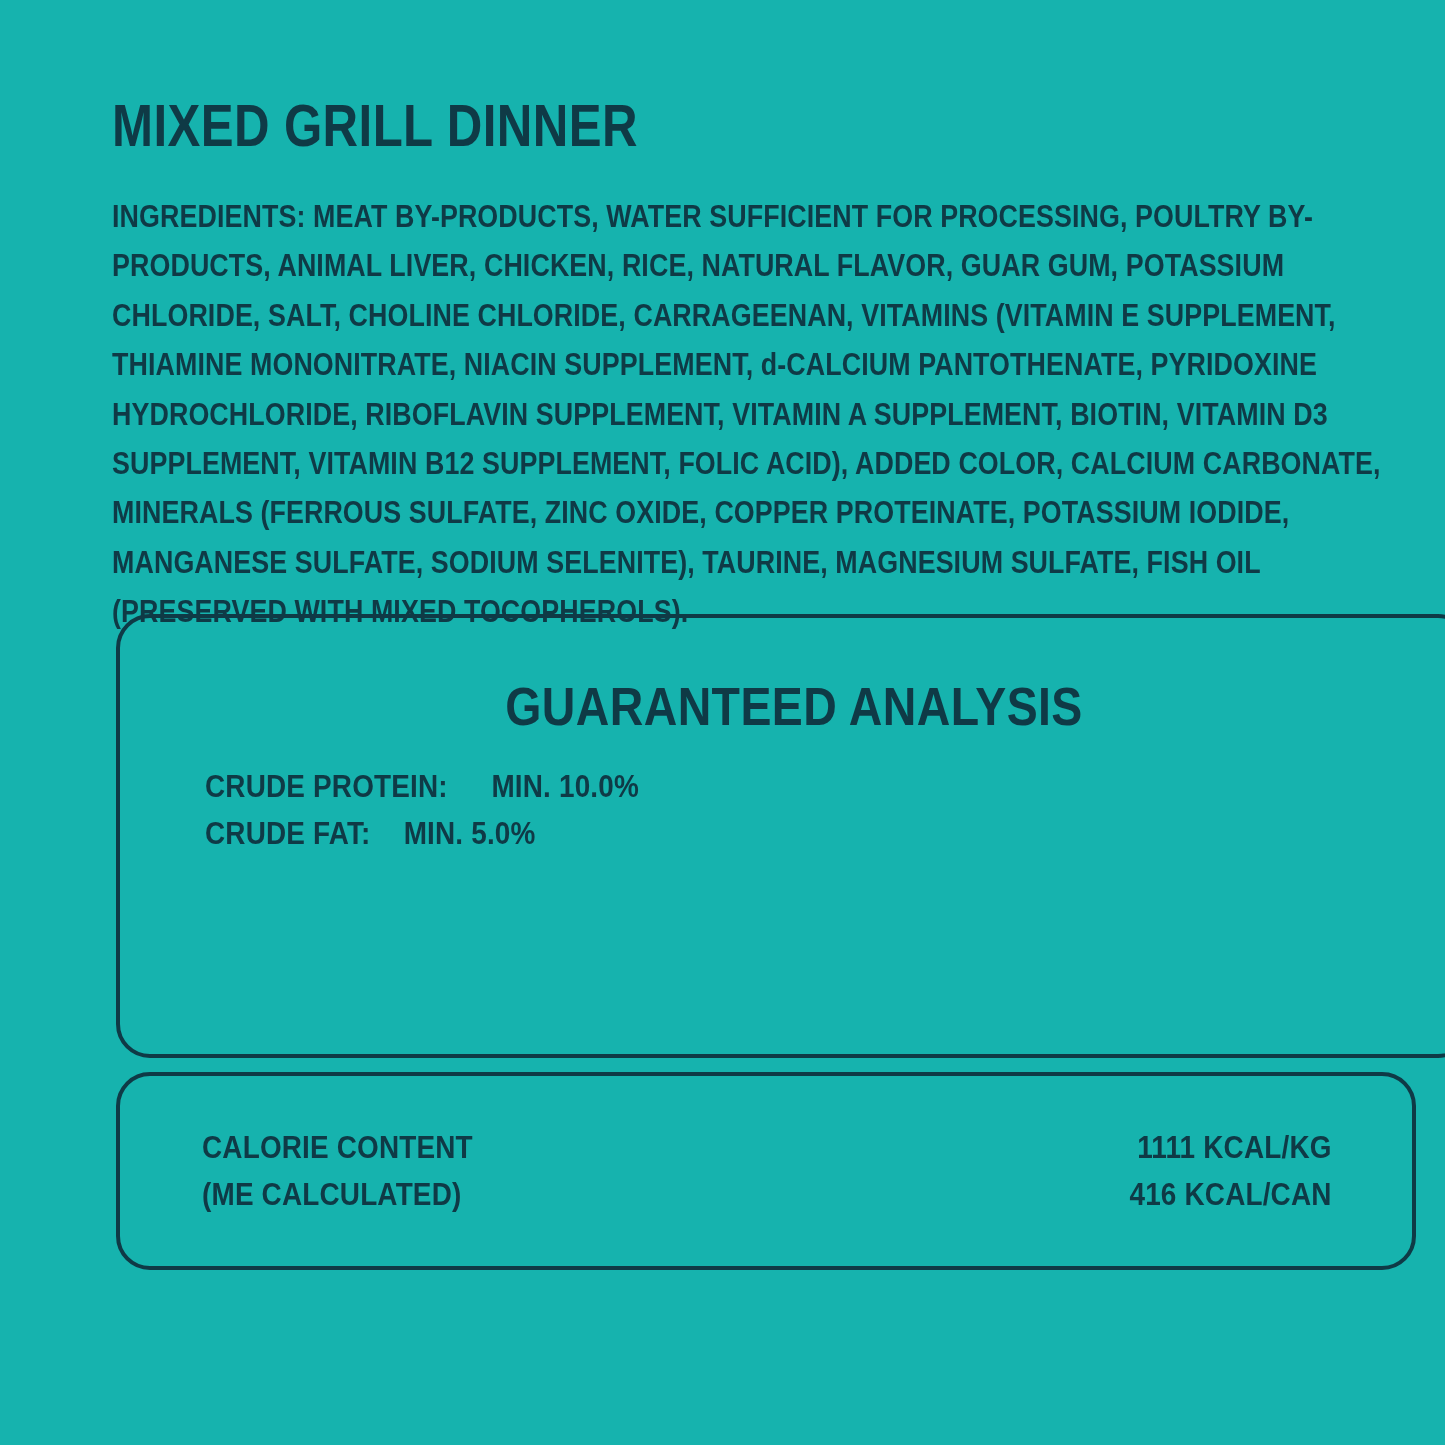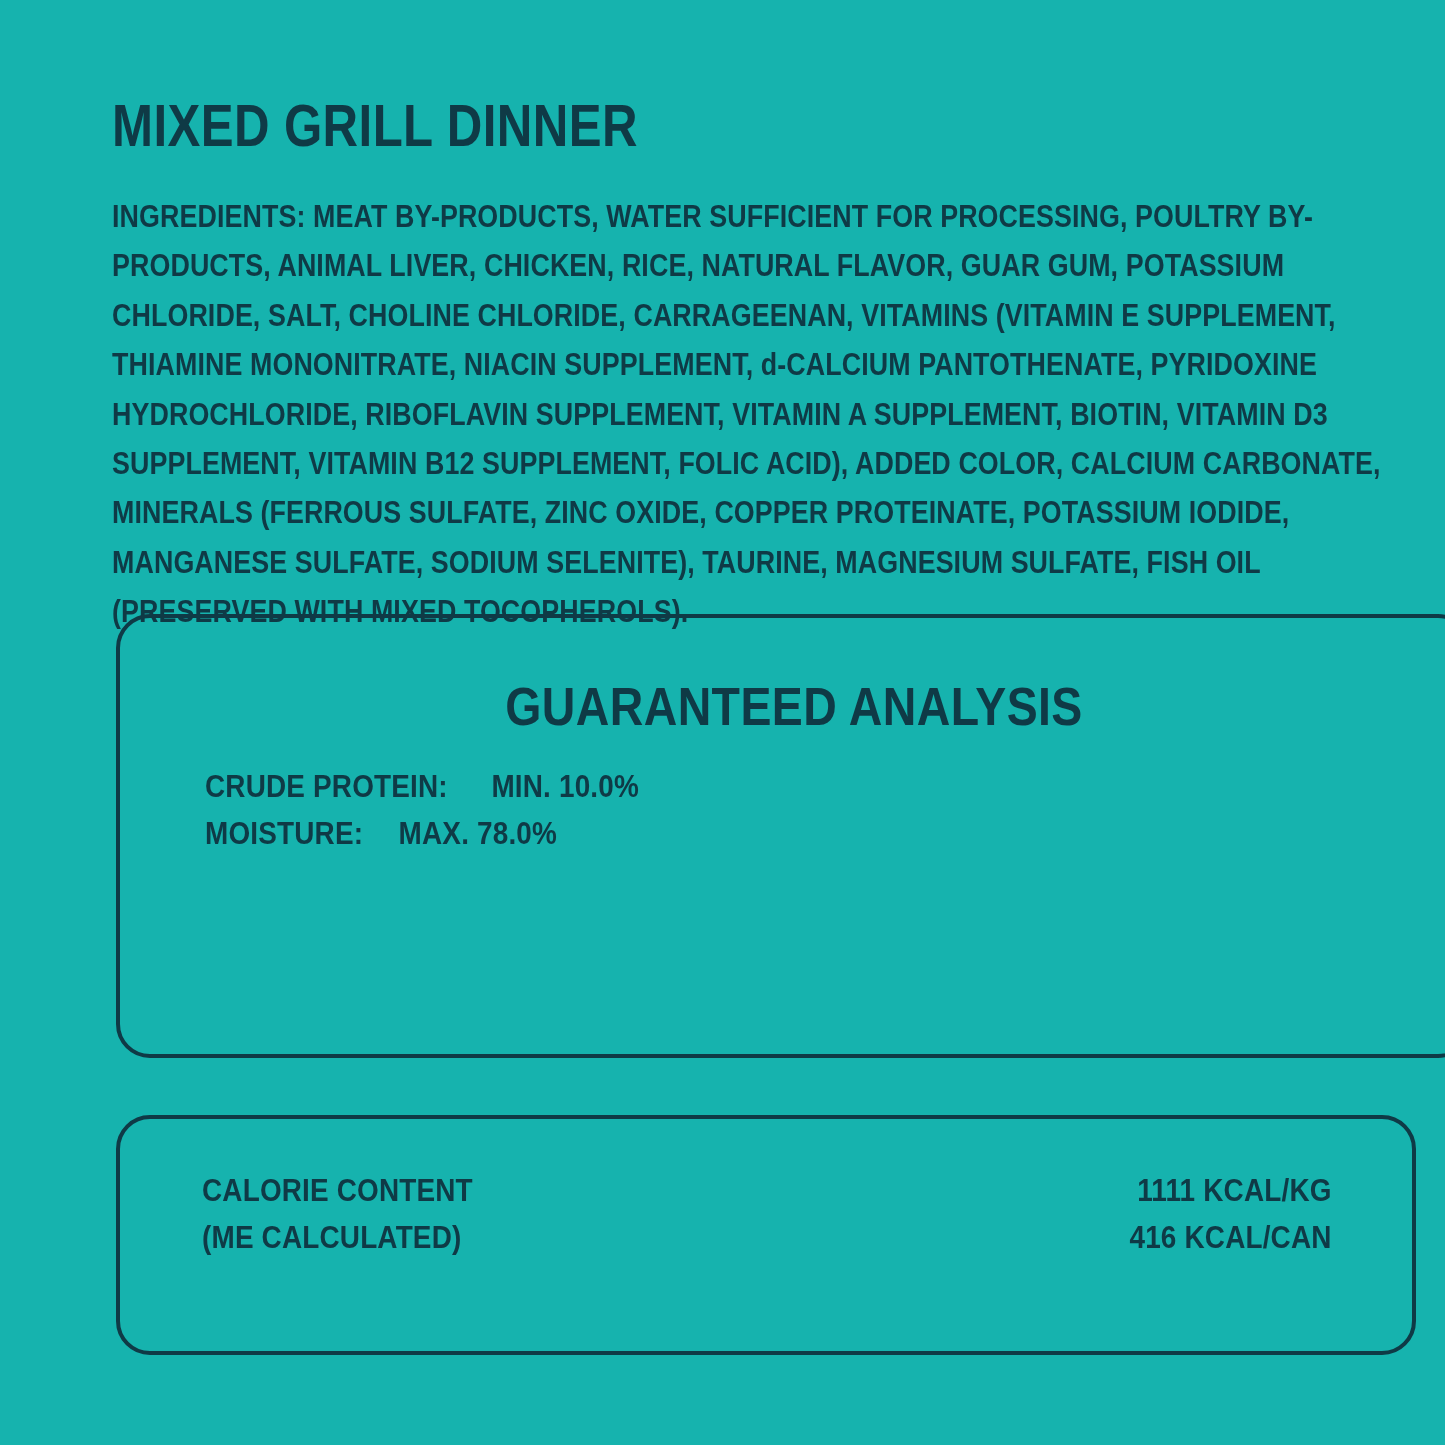--- a/index.html
+++ b/index.html
@@ -87,23 +87,23 @@
     white-space: nowrap;
   }
   .row .value {
     transform: scaleX(0.9);
     transform-origin: right center;
     white-space: nowrap;
   }
   .calorie-panel {
     position: absolute;
     left: 72px;
-    top: 1115px;
+    top: 1072px;
     width: 1300px;
-    height: 240px;
+    height: 198px;
   }
   .calorie-inner {
     display: flex;
     justify-content: space-between;
     align-items: flex-start;
     margin: 48px 80px 0 82px;
   }
   .calorie-left, .calorie-right {
     font-size: 31px;
     font-weight: 700;
@@ -132,22 +132,22 @@
   <p class="ingredients">INGREDIENTS: MEAT BY-PRODUCTS, WATER SUFFICIENT FOR PROCESSING, POULTRY BY-PRODUCTS, ANIMAL LIVER, CHICKEN, RICE, NATURAL FLAVOR, GUAR GUM, POTASSIUM CHLORIDE, SALT, CHOLINE CHLORIDE, CARRAGEENAN, VITAMINS (VITAMIN E SUPPLEMENT, THIAMINE MONONITRATE, NIACIN SUPPLEMENT, d-CALCIUM PANTOTHENATE, PYRIDOXINE HYDROCHLORIDE, RIBOFLAVIN SUPPLEMENT, VITAMIN A SUPPLEMENT, BIOTIN, VITAMIN D3 SUPPLEMENT, VITAMIN B12 SUPPLEMENT, FOLIC ACID), ADDED COLOR, CALCIUM CARBONATE, MINERALS (FERROUS SULFATE, ZINC OXIDE, COPPER PROTEINATE, POTASSIUM IODIDE, MANGANESE SULFATE, SODIUM SELENITE), TAURINE, MAGNESIUM SULFATE, FISH OIL (PRESERVED WITH MIXED TOCOPHEROLS).</p>
 
   <div class="panel analysis-panel">
     <div class="analysis-title">GUARANTEED ANALYSIS</div>
     <div class="analysis-rows">
       <div class="row">
         <span class="label">CRUDE PROTEIN:</span>
         <span class="value">MIN. 10.0%</span>
       </div>
       <div class="row">
-        <span class="label">MOISTURE:</span>
-        <span class="value">MAX. 78.0%</span>
+        <span class="label">CRUDE FAT:</span>
+        <span class="value">MIN. 5.0%</span>
       </div>
     </div>
   </div>
 
   <div class="panel calorie-panel">
     <div class="calorie-inner">
       <div class="calorie-left">
         <div>CALORIE CONTENT</div>
         <div>(ME CALCULATED)</div>
       </div>

